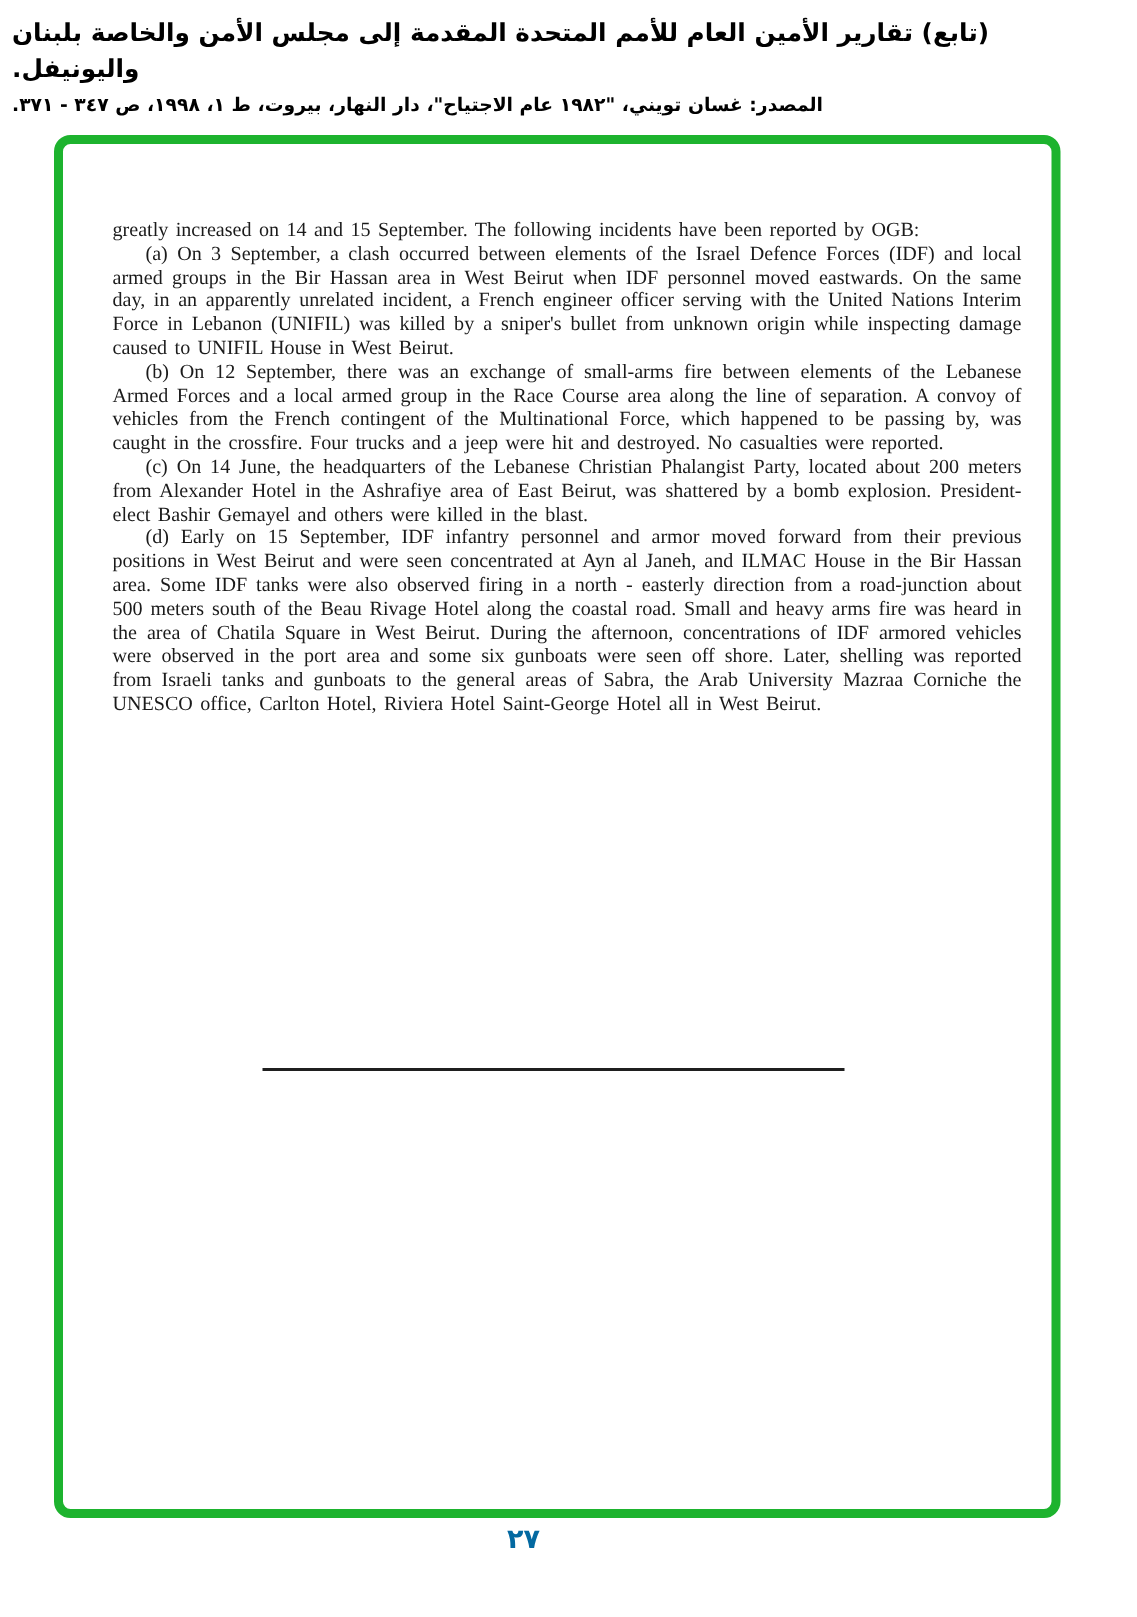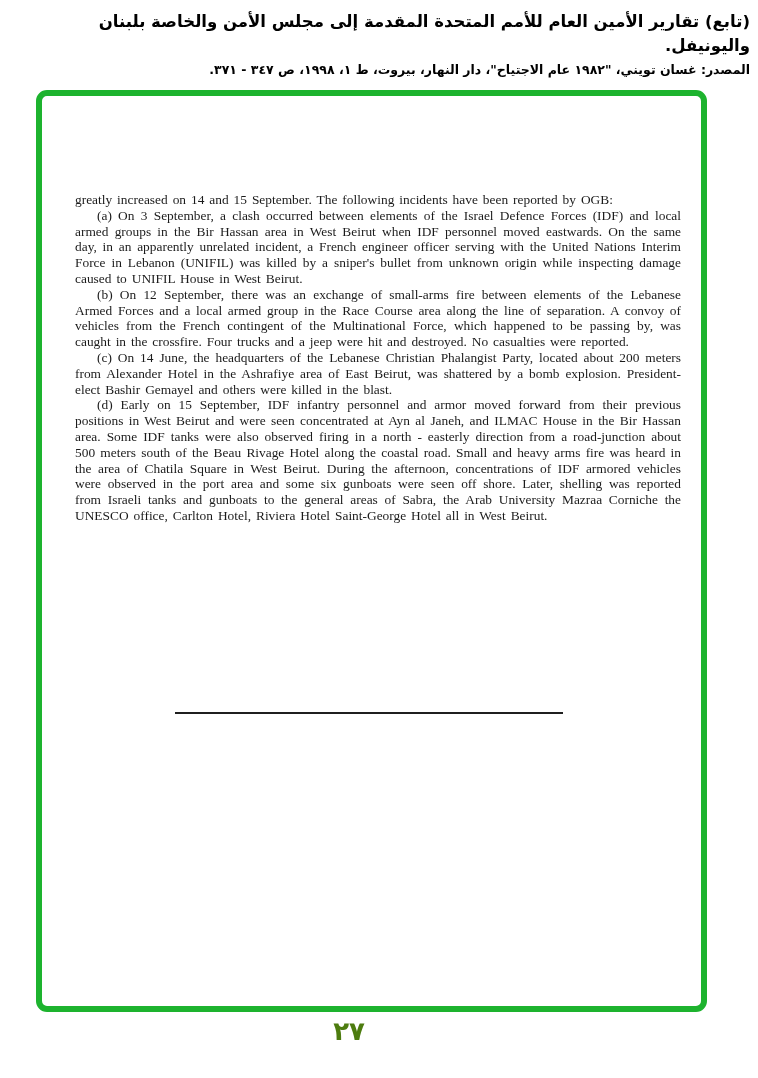--- a/index.html
+++ b/index.html
@@ -7,21 +7,21 @@
     position:relative;
     width:758px;height:1078px;
     background:#ffffff;
     overflow:hidden;
     font-family:"Liberation Serif",serif;
     color:#1c1c1c;
   }
   
   .header-ar{
     position:absolute;top:10px;left:8px;right:8px;
-    direction:rtl;text-align:right;
+    direction:rtl;text-align:left;
     font-family:"DejaVu Sans",sans-serif;
     font-weight:bold;color:#000;
   }
   .header-line1{font-size:16.5px;line-height:24px;}
   .header-line2{font-size:12.5px;line-height:18px;margin-top:3px;}
   
   .frame{
     position:absolute;left:36px;top:90px;
     width:671px;height:922px;
     box-sizing:border-box;
@@ -30,36 +30,35 @@
     background:transparent;
   }
   
   .content{
     position:absolute;left:75px;top:145px;width:606px;
     font-family:"Liberation Serif",serif;
     font-size:13.4px;line-height:15.8px;
     text-align:justify;
     word-spacing:1.6px;
     color:#1b1b1b;
-    margin-top:47px;
   }
   .content p{margin:0;padding:0;}
   .content p.indent{text-indent:22px;}
   
   .divider{
     position:absolute;left:175px;top:712px;
     width:388px;height:2px;
     background:#1f1f1f;
   }
   
   .page-number{
     position:absolute;left:309px;top:1016px;width:80px;
     text-align:center;
     font-family:"DejaVu Sans",sans-serif;
-    font-size:26px;font-weight:600;color:#4d7c0f;
+    font-size:18px;font-weight:600;color:#0369a1;
   }
 </style>
 </head>
 <body>
 
 <div class="page">
 
   <div class="header-ar">
     <div class="header-line1">(تابع) تقارير الأمين العام للأمم المتحدة المقدمة إلى مجلس الأمن والخاصة بلبنان واليونيفل.</div>
     <div class="header-line2">المصدر: غسان تويني، "١٩٨٢ عام الاجتياح"، دار النهار، بيروت، ط ١، ١٩٩٨، ص ٣٤٧ - ٣٧١.</div>

